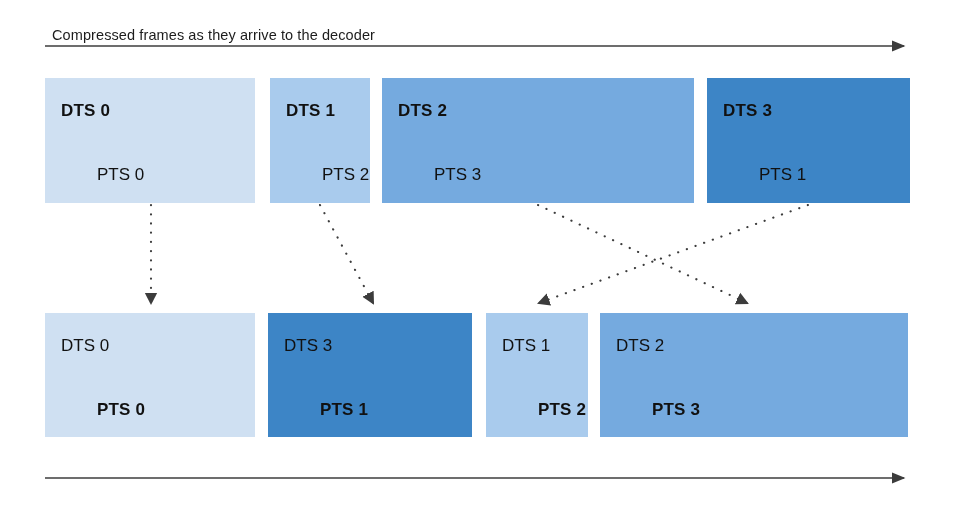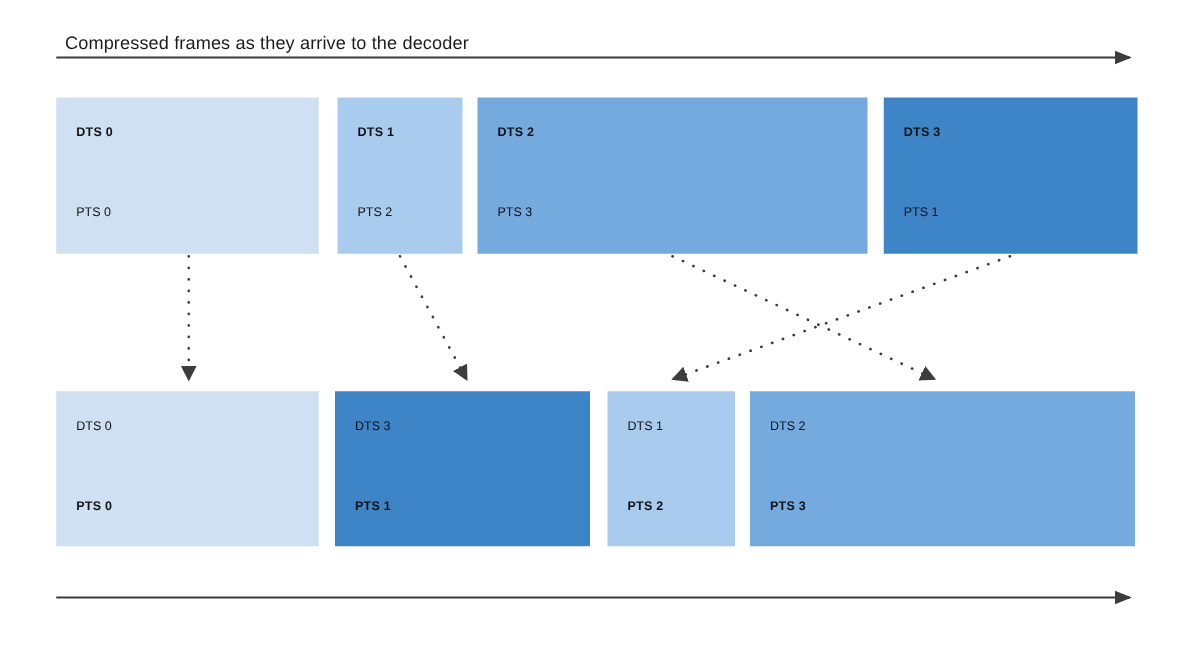--- a/index.html
+++ b/index.html
@@ -44,28 +44,28 @@
 
   
   .frame {
     position: absolute;
     box-sizing: border-box;
     padding: 0;
   }
   .frame .lbl {
     position: absolute;
     left: 16px;
-    font-size: 10px;
+    font-size: 17px;
     color: #111111;
     white-space: nowrap;
     line-height: 1;
     text-align: right;
   }
   .frame .dts { top: 24px; }
-  .frame .pts { top: 88px; }
+  .frame .pts { top: 88px; margin-left: 36px; }
   .frame.rowB .dts { top: 24px; }
   .frame.rowB .pts { top: 88px; }
   .bold { font-weight: bold; letter-spacing: 0.2px; }
   .reg  { font-weight: normal; }
 
   
   #connectors {
     position: absolute;
     left: 0;
     top: 0;

